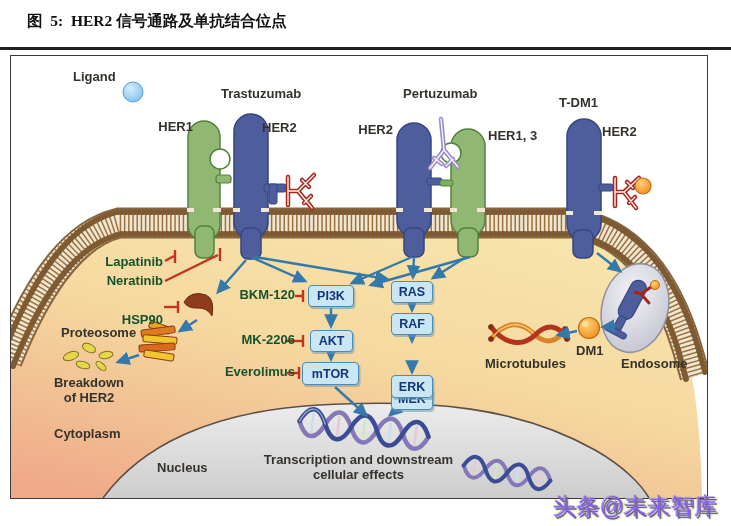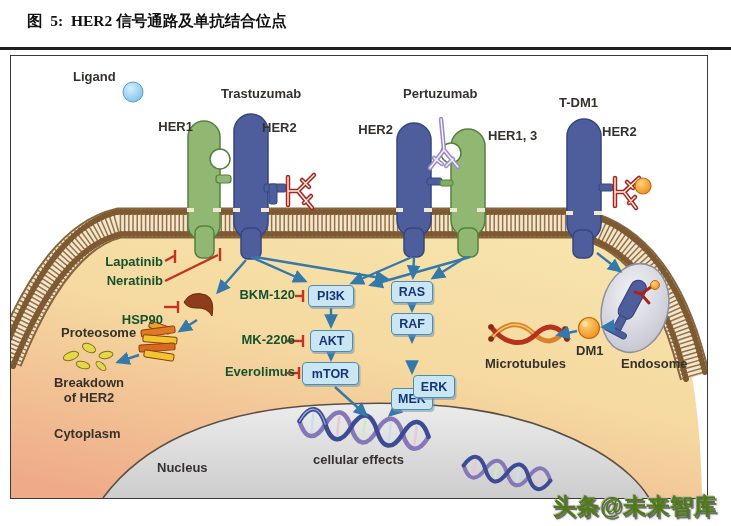--- a/index.html
+++ b/index.html
@@ -9,21 +9,21 @@
   .figure{position:absolute;left:10px;top:55px;width:696px;height:442px;border:1.5px solid #3a3a3a;background:#fff;overflow:hidden;box-sizing:content-box;}
   .figure svg{position:absolute;left:0;top:0;}
   .lbl{position:absolute;font-size:13px;font-weight:600;color:#35322b;white-space:nowrap;line-height:1.15;}
   .lbl.drug{color:#14532d;font-weight:700;}
   .lbl.right{text-align:right;}
   .lbl.center{text-align:center;white-space:normal;}
   .pbox{position:absolute;display:flex;align-items:center;justify-content:center;background:#c9e6f2;border:1.5px solid #4a8cb8;border-radius:4px;font-size:12.5px;font-weight:bold;color:#14357a;box-shadow:1.5px 2px 0 rgba(115,150,172,.55);box-sizing:border-box;}
   .source{position:absolute;left:27px;top:503px;font-family:"Liberation Serif",serif;font-size:13.5px;color:#111;}
   .src-label{font-weight:bold;}
   .src-en{font-style:italic;}
-  .watermark{position:absolute;left:553px;top:491px;font-size:23px;font-weight:bold;letter-spacing:0.5px;color:#4d7c0f;
+  .watermark{position:absolute;left:553px;top:491px;font-size:23px;font-weight:normal;letter-spacing:0.5px;color:#8b5cf6;
     text-shadow:1.5px 1.5px 0 #6e6e6e,-1px -1px 0 #b9b9b9,2px 2px 2px rgba(60,60,60,.5);white-space:nowrap;}
 </style>
 </head>
 <body>
 
 <div class="page">
   <div class="title">图  5:  HER2 信号通路及单抗结合位点</div>
   <div class="title-rule"></div>
 
   <div class="figure">
@@ -239,35 +239,36 @@
     <div class="lbl drug right" style="left:82px;top:218px;width:70px;">Neratinib</div>
     <div class="lbl drug right" style="left:92px;top:257px;width:60px;">HSP90</div>
     <div class="lbl" style="left:50px;top:270px;">Proteosome</div>
     <div class="lbl center" style="left:22px;top:320px;width:112px;">
       <div>Breakdown</div>
       <div>of HER2</div>
     </div>
     <div class="lbl" style="left:43px;top:371px;">Cytoplasm</div>
     <div class="lbl" style="left:146px;top:405px;">Nucleus</div>
     <div class="lbl center" style="left:250px;top:397px;width:195px;">
+      <div>Transcription and downstream</div>
       <div>cellular effects</div>
     </div>
 
     <div class="lbl drug right" style="left:208px;top:232px;width:76px;">BKM-120</div>
     <div class="lbl drug right" style="left:208px;top:277px;width:76px;">MK-2206</div>
     <div class="lbl drug right" style="left:200px;top:309px;width:84px;">Everolimus</div>
 
     <div class="lbl" style="left:474px;top:301px;">Microtubules</div>
     <div class="lbl" style="left:565px;top:288px;">DM1</div>
     <div class="lbl" style="left:610px;top:301px;">Endosome</div>
 
     <div class="pbox" style="left:297px;top:229px;width:46px;height:22px;">PI3K</div>
     <div class="pbox" style="left:299px;top:274px;width:43px;height:22px;">AKT</div>
     <div class="pbox" style="left:291px;top:306px;width:57px;height:23px;">mTOR</div>
     <div class="pbox" style="left:380px;top:225px;width:42px;height:22px;">RAS</div>
     <div class="pbox" style="left:380px;top:257px;width:42px;height:22px;">RAF</div>
     <div class="pbox" style="left:380px;top:288px;width:42px;height:22px;margin-top:44px;">MEK</div>
-    <div class="pbox" style="left:402px;top:319px;width:42px;height:23px;">ERK</div>
+    <div class="pbox" style="left:380px;top:319px;width:42px;height:23px;">ERK</div>
   </div>
 
 
   <div class="watermark">头条@未来智库</div>
 </div>
 
 </body></html>

